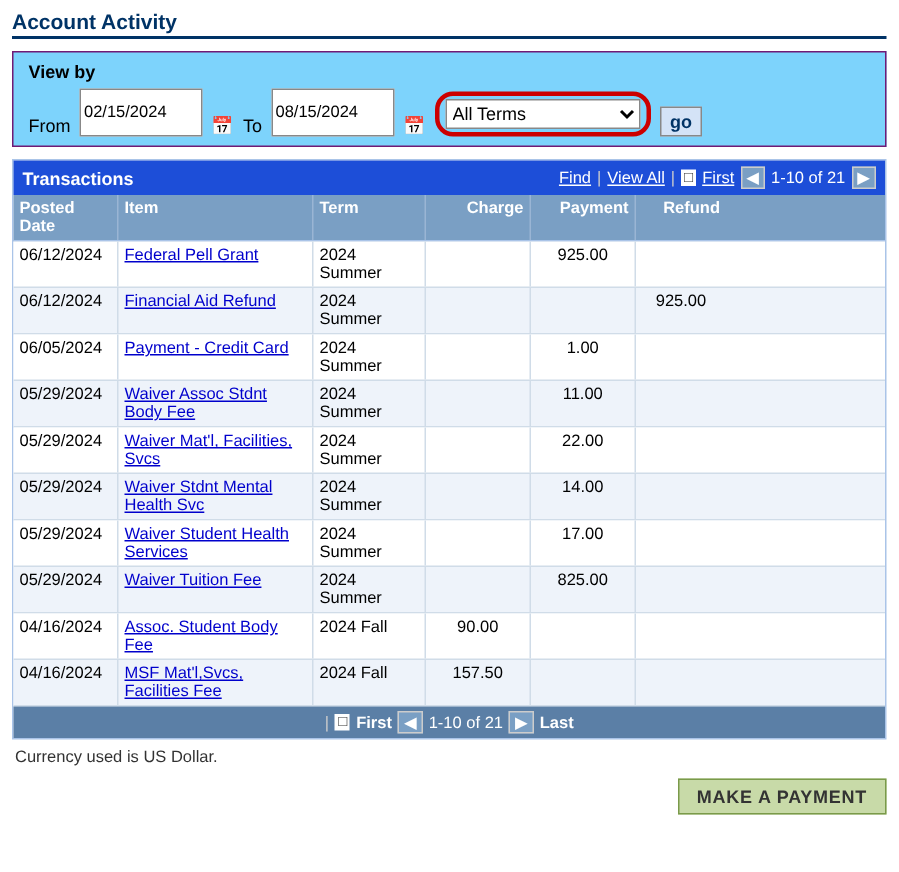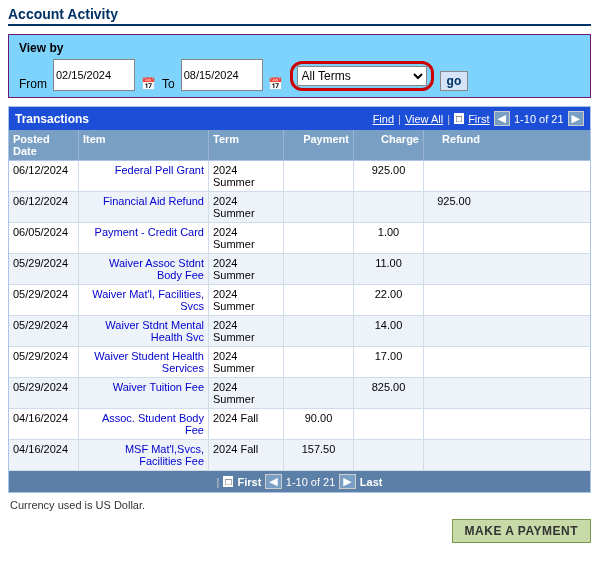--- a/index.html
+++ b/index.html
@@ -161,22 +161,22 @@
       border-right: 1px solid #d0dce8;
     }
     .cell:last-child {
       border-right: none;
     }
     .cell.right {
       text-align: center;
     }
     .cell.blue-link {
       color: #0000cc;
-      cursor: pointer;
-      text-align: right;
+      text-decoration: underline;
+      cursor: pointer;
     }
     
     .table-footer {
       background: #5b7fa6;
       display: flex;
       align-items: center;
       justify-content: center;
       gap: 4px;
       padding: 3px 6px;
       color: #fff;
@@ -253,22 +253,22 @@
         <span class="nav-icon">◀</span>
         <span class="pagination-info">1-10 of 21</span>
         <span class="nav-icon">▶</span>
       </div>
     </div>
 
     <div class="col-headers">
       <div class="col-header-cell">Posted<br>Date</div>
       <div class="col-header-cell">Item</div>
       <div class="col-header-cell">Term</div>
+      <div class="col-header-cell right">Charge</div>
       <div class="col-header-cell right">Payment</div>
-      <div class="col-header-cell right">Charge</div>
       <div class="col-header-cell right">Refund</div>
     </div>
 
     <div id="table-body">
         <div class="table-row">
       <div class="cell">06/12/2024</div>
       <div class="cell blue-link">Federal Pell Grant</div>
       <div class="cell">2024<br>Summer</div>
       <div class="cell right"></div>
       <div class="cell right">925.00</div>

